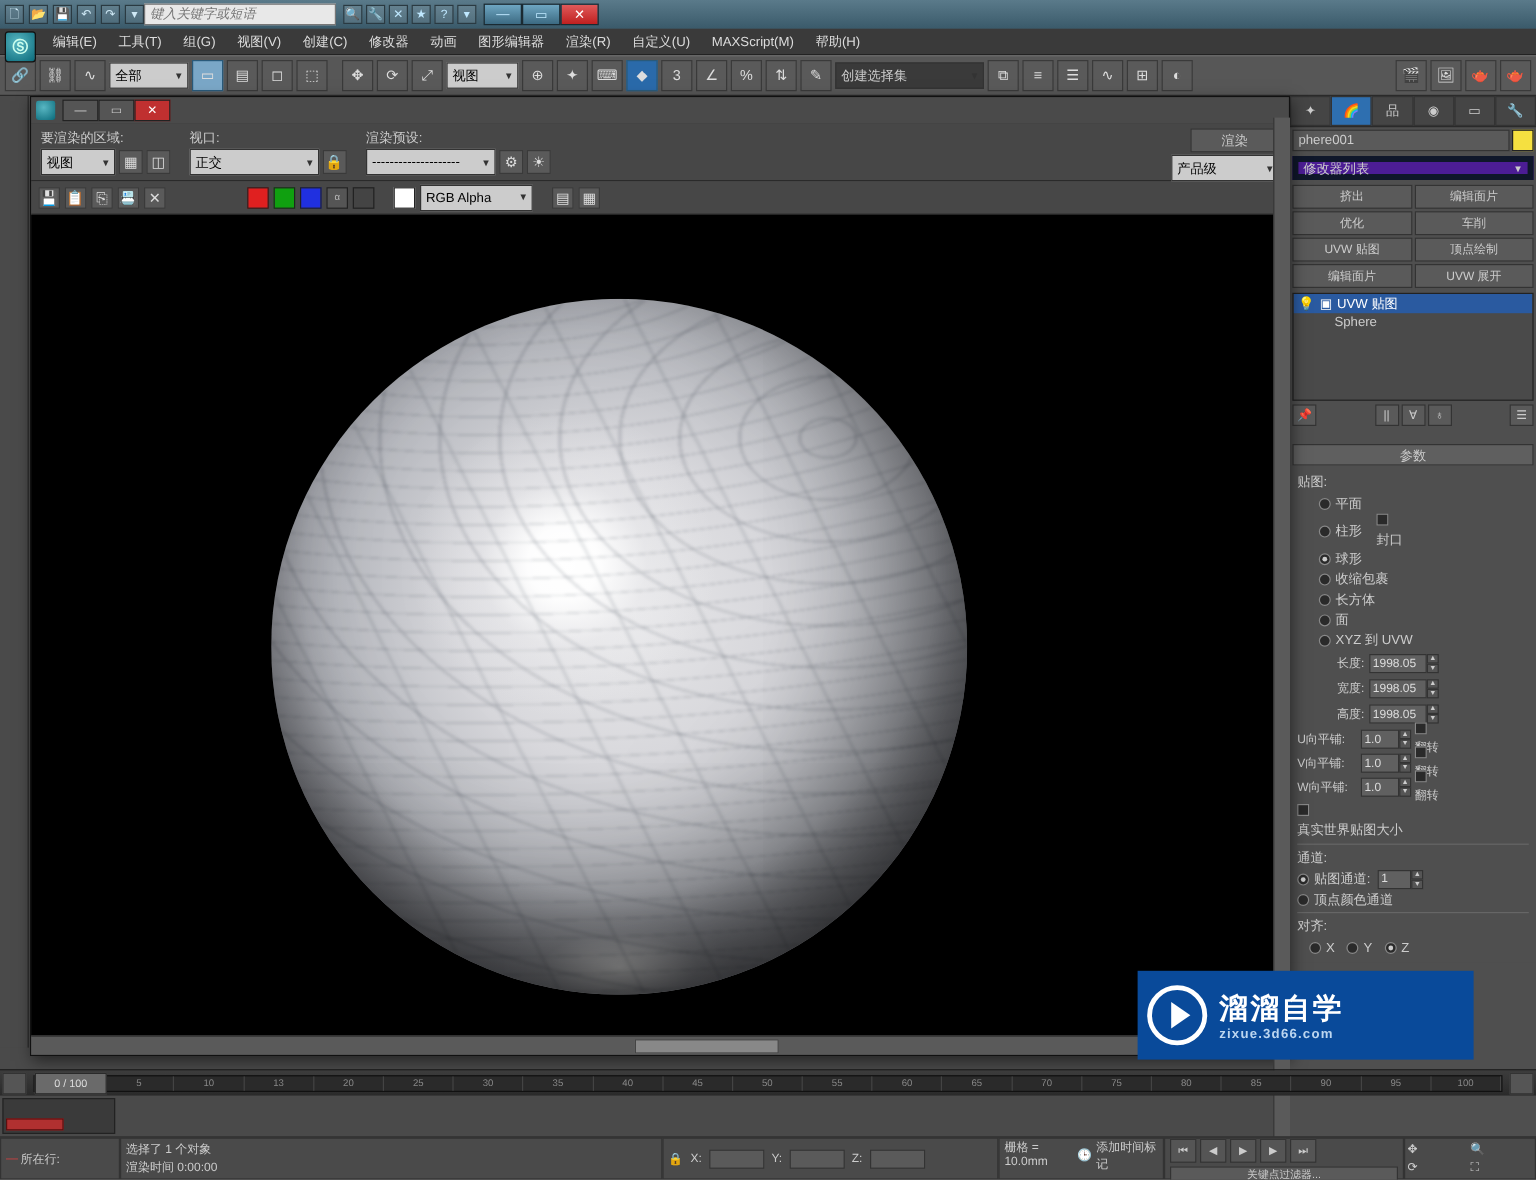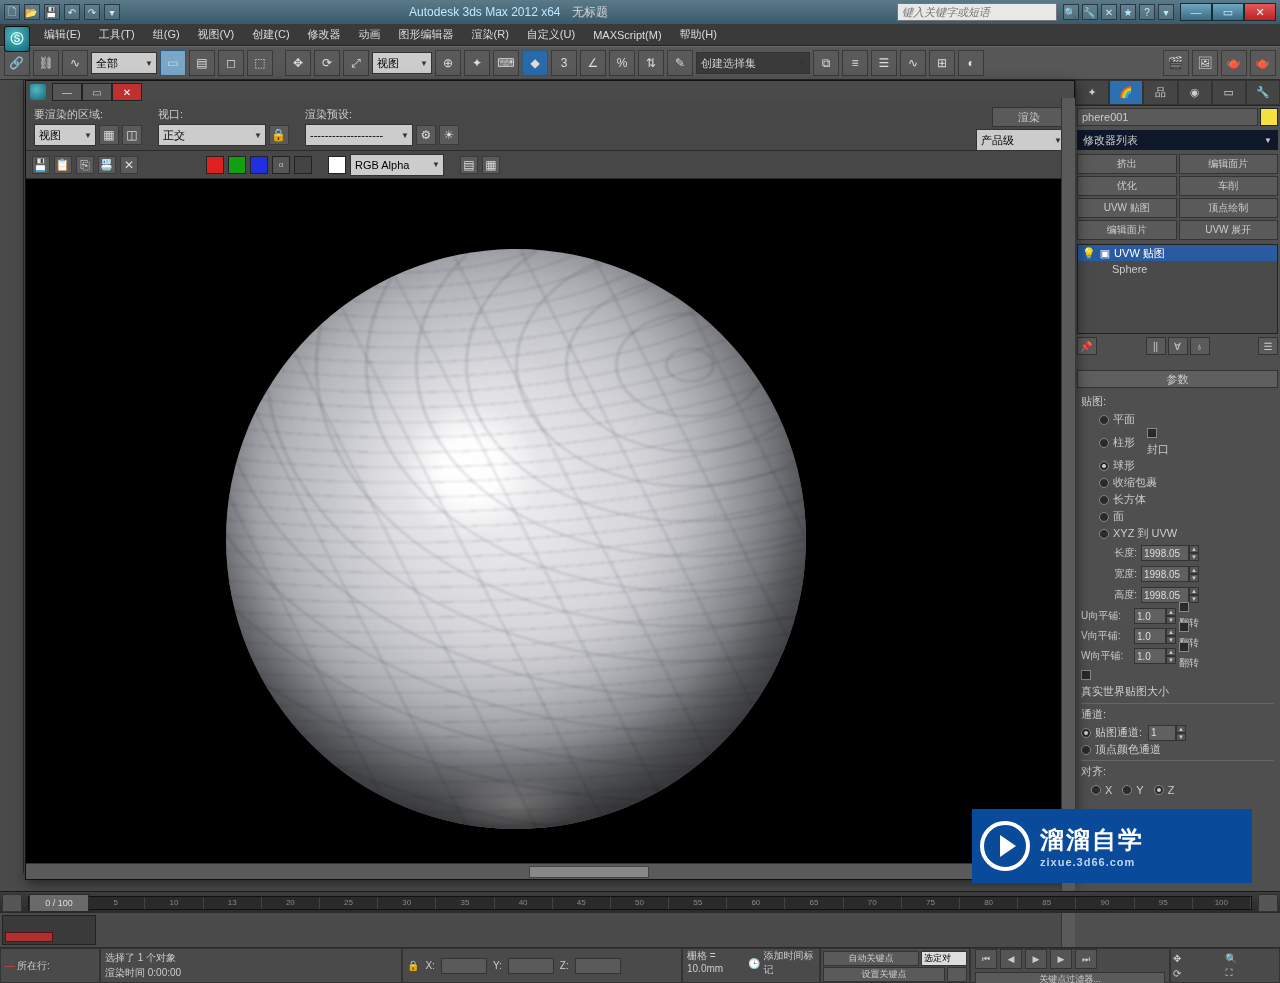--- a/index.html
+++ b/index.html
@@ -28,21 +28,21 @@
 .combo::after{content:"▼";position:absolute;right:3px;font-size:8px;color:#333;}
 .combo.dark{background:#3a3a3a;color:#ccc;}
 
 .cmdpanel{position:absolute;right:0;top:80px;width:206px;bottom:36px;background:#4f4f4f;border-left:1px solid #2a2a2a;display:flex;flex-direction:column;}
 .cmdtabs{height:26px;display:flex;background:#4a4a4a;border-bottom:1px solid #2a2a2a;}
 .cmdtabs .ct{flex:1;border:1px solid #333;background:#454545;display:flex;align-items:center;justify-content:center;cursor:pointer;}
 .cmdtabs .ct.active{background:#5a5a5a;}
 .namefield{height:22px;display:flex;align-items:center;padding:2px;}
 .namefield input{flex:1;height:18px;background:#5a5a5a;border:1px solid #333;color:#ccc;padding:0 4px;font-size:11px;}
 .namefield .colorsw{width:18px;height:18px;background:#f5e040;border:1px solid #222;margin-left:2px;cursor:pointer;}
-.modlist-combo{margin:2px;height:20px;background:#0f172a;border:2px solid #0f172a;color:#ccc;display:flex;align-items:center;padding:0 4px;position:relative;cursor:pointer;}
+.modlist-combo{margin:2px;height:20px;background:#4c1d95;border:5px solid #0f172a;color:#ccc;display:flex;align-items:center;padding:0 4px;position:relative;cursor:pointer;}
 .modlist-combo::after{content:"▼";position:absolute;right:4px;font-size:8px;}
 .modbtns{display:flex;flex-wrap:wrap;gap:2px;padding:2px;}
 .modbtns .mb{width:calc(50% - 1px);height:20px;background:#5a5a5a;border:1px solid #333;display:flex;align-items:center;justify-content:center;cursor:pointer;font-size:10px;}
 .stack{height:90px;background:#4a4a4a;border:1px solid #222;margin:2px;overflow:auto;}
 .stack .srow{height:16px;display:flex;align-items:center;padding:0 4px;gap:4px;cursor:pointer;}
 .stack .srow.sel{background:#2a5aa0;color:#fff;}
 .stacktool{height:20px;display:flex;gap:2px;padding:2px;align-items:center;justify-content:space-between;}
 .stacktool .stb{width:20px;height:18px;background:#5a5a5a;border:1px solid #333;cursor:pointer;display:flex;align-items:center;justify-content:center;font-size:10px;}
 .rollhdr{height:18px;background:#5f5f5f;border:1px solid #333;display:flex;align-items:center;justify-content:center;margin:14px 2px 0 2px;cursor:pointer;font-size:11px;}
 .rollbody{padding:4px 6px;background:#4f4f4f;}
@@ -105,43 +105,39 @@
 .timeslider .tbtn2{width:20px;height:18px;background:#555;border:1px solid #333;margin:0 2px;cursor:pointer;}
 .timeslider .track{flex:1;height:14px;background:#2a2a2a;border:1px solid #111;margin:0 4px;position:relative;}
 .timeslider .track .ticks{position:absolute;inset:0;display:flex;}
 .timeslider .track .tick{flex:1;border-right:1px solid #444;display:flex;align-items:center;justify-content:center;font-size:8px;color:#888;}
 .timeslider .thumb{position:absolute;left:0;top:-3px;bottom:-3px;width:60px;background:#6a6a6a;border:1px solid #2a2a2a;display:flex;align-items:center;justify-content:center;font-size:9px;color:#ddd;}
 .statusbar{position:absolute;left:0;right:0;bottom:0;height:36px;background:#4a4a4a;border-top:1px solid #2a2a2a;display:flex;align-items:stretch;}
 .statusbar .scell{border:1px solid #333;display:flex;align-items:center;padding:0 4px;font-size:10px;gap:3px;}
 .statusbar input{background:#5a5a5a;border:1px solid #333;color:#ccc;height:16px;width:46px;font-size:10px;padding:0 2px;}
 .playctrls{display:flex;gap:1px;align-items:center;}
 .playctrls .pb{width:22px;height:20px;background:#555;border:1px solid #333;display:flex;align-items:center;justify-content:center;cursor:pointer;font-size:9px;}
-.watermark{position:absolute;right:28px;bottom:100px;width:280px;height:74px;background:#094a9a;display:flex;align-items:center;gap:10px;padding:8px;font-weight:bold;}
+.watermark{position:absolute;right:52px;bottom:100px;width:280px;height:74px;background:#094a9a;display:flex;align-items:center;gap:10px;padding:8px;font-weight:bold;}
 .watermark .play{width:50px;height:50px;border:4px solid #fff;border-radius:50%;display:flex;align-items:center;justify-content:center;}
 .watermark .play::after{content:"";border-left:16px solid #fff;border-top:11px solid transparent;border-bottom:11px solid transparent;margin-left:5px;}
 .watermark .txt .big{font-size:24px;color:#fff;letter-spacing:2px;}
 .watermark .txt .small{font-size:11px;color:#bcd6f0;letter-spacing:1px;}
 .minitrack{position:absolute;left:2px;bottom:38px;width:94px;height:30px;background:#3a3a3a;border:1px solid #222;}
 .minitrack .bar{position:absolute;left:2px;top:16px;height:10px;width:48px;background:#b03030;border:1px solid #5a1010;}
 </style>
 </head>
 <body>
 
 <div class="titlebar">
   <div class="qat">
     <span class="tb-btn">🗋</span>
     <span class="tb-btn">📂</span>
     <span class="tb-btn">💾</span>
     <span class="tb-btn">↶</span>
     <span class="tb-btn">↷</span>
     <span class="tb-btn">▾</span>
-  </div>
-  <div class="title">
-    <span>Autodesk 3ds Max  2012 x64</span>
-    <span class="doc">无标题</span>
   </div>
   <input class="search" placeholder="键入关键字或短语" style="">
   <div class="tit-icons">
     <span>🔍</span>
     <span>🔧</span>
     <span>✕</span>
     <span>★</span>
     <span>?</span>
     <span>▾</span>
   </div>
@@ -188,21 +184,21 @@
     </div>
   <div class="tbtn">⊕</div>
   <div class="tbtn">✦</div>
   <div class="tbtn">⌨</div>
   <div class="tbtn active" style="background:#2a6aaa">◆</div>
   <div class="tbtn">3</div>
   <div class="tbtn">∠</div>
   <div class="tbtn">%</div>
   <div class="tbtn">⇅</div>
   <div class="tbtn">✎</div>
-  <div class="combo dark" style="width:114px">
+  <div class="combo dark" style="width:124px">
       <span>创建选择集</span>
     </div>
   <div class="tbtn">⧉</div>
   <div class="tbtn">≡</div>
   <div class="tbtn">☰</div>
   <div class="tbtn">∿</div>
   <div class="tbtn">⊞</div>
   <div class="tbtn">◐</div>
   <div style="flex:1"></div>
   <div class="tbtn">🎬</div>
@@ -552,36 +548,20 @@
     <span>Z:</span>
       <input style="">
   </div>
   <div class="scell" style="width:138px;flex-direction:row;align-items:flex-start;justify-content:center;gap:1px">
     <span>栅格 = 10.0mm</span>
     <span style="display:flex;gap:3px;align-items:center">
         <span>🕒</span>
         <span>添加时间标记</span>
       </span>
   </div>
-  <div class="scell" style="width:150px;flex-direction:column;gap:1px;align-items:stretch;padding:2px">
-    <div style="display:flex;gap:2px">
-      <div style="flex:1;height:15px;background:#5a5a5a;border:1px solid #333;display:flex;align-items:center;justify-content:center;font-size:9px">
-          <span>自动关键点</span>
-        </div>
-      <div style="width:46px;height:15px;background:#ddd;border:1px solid #333;color:#000;display:flex;align-items:center;font-size:9px;padding:0 2px">
-          <span>选定对</span>
-        </div>
-    </div>
-    <div style="display:flex;gap:2px">
-      <div style="flex:1;height:15px;background:#5a5a5a;border:1px solid #333;display:flex;align-items:center;justify-content:center;font-size:9px">
-          <span>设置关键点</span>
-        </div>
-      <div style="width:20px;height:15px;background:#5a5a5a;border:1px solid #333"></div>
-    </div>
-  </div>
   <div class="scell playctrls" style="width:200px;flex-wrap:wrap">
     <div class="pb">⏮</div>
     <div class="pb">◀</div>
     <div class="pb">▶</div>
     <div class="pb">▶</div>
     <div class="pb">⏭</div>
     <div style="width:100%;height:15px;background:#5a5a5a;border:1px solid #333;display:flex;align-items:center;justify-content:center;font-size:9px">
         <span>关键点过滤器...</span>
       </div>
   </div>

